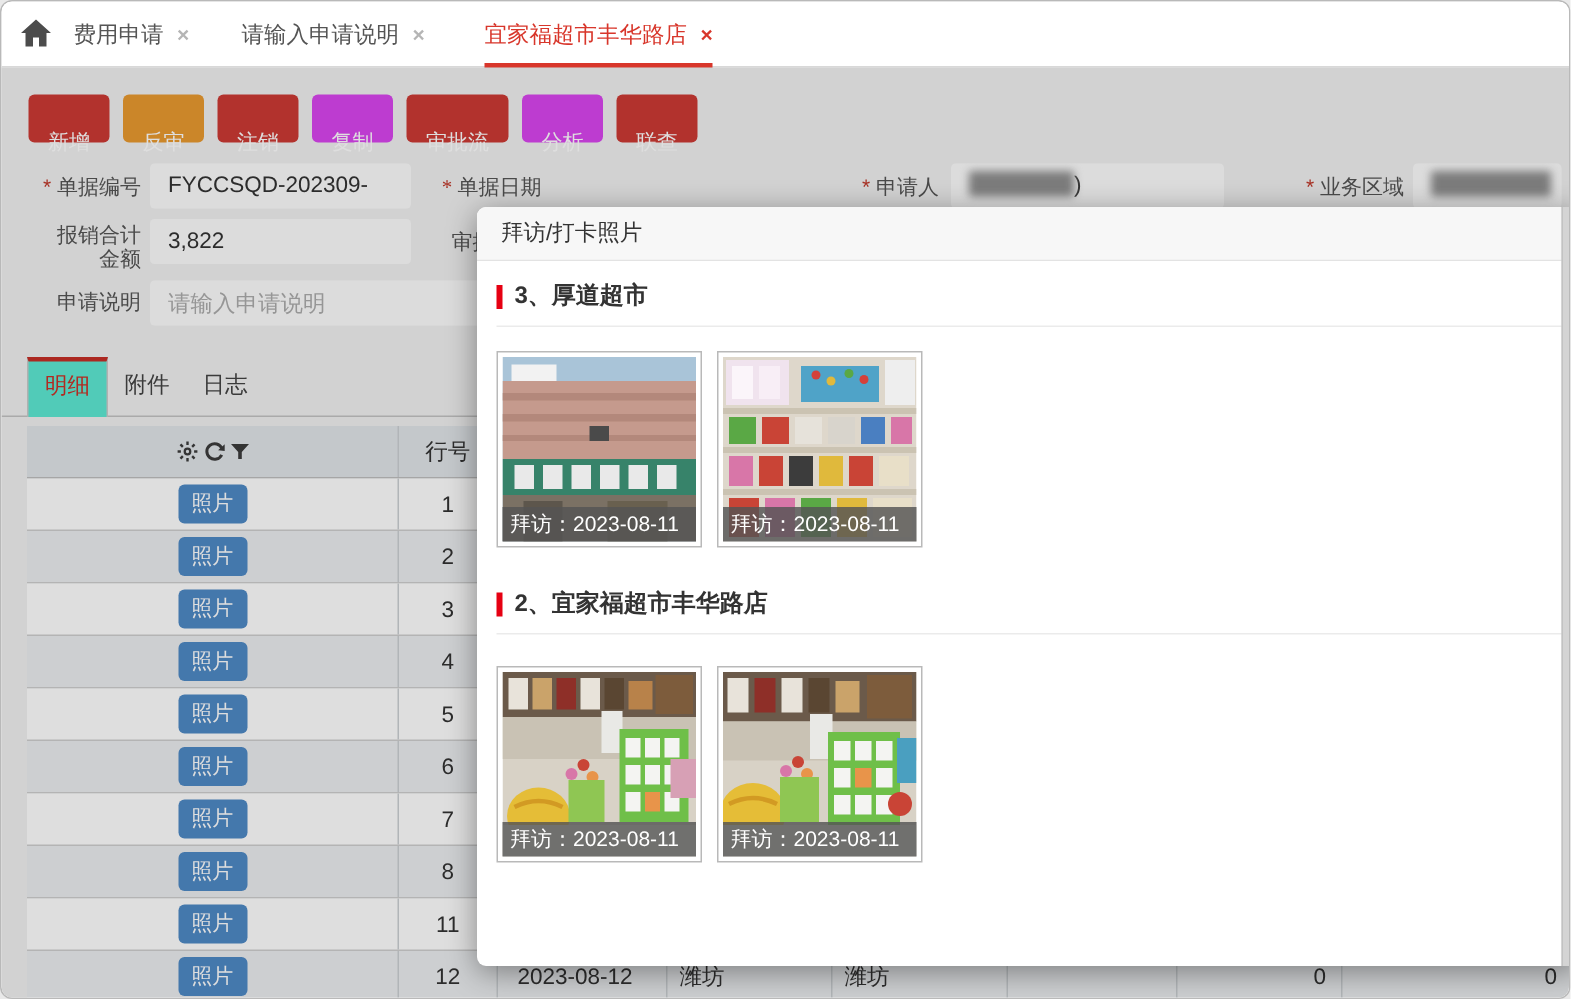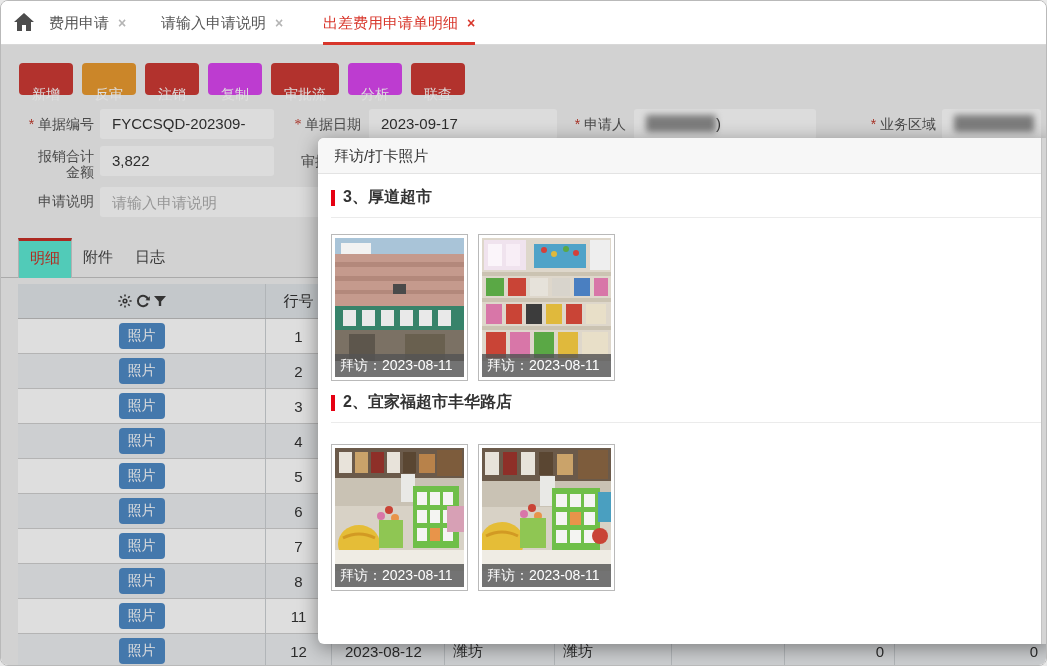--- a/index.html
+++ b/index.html
@@ -68,21 +68,21 @@
 
   
   .modal { position:absolute; left:317px; top:137px; width:733px; height:506px; background:#fff;
            border-radius:6px 0 0 6px; box-shadow:0 4px 20px rgba(0,0,0,0.4); z-index:100; }
   .modal-head { height:36px; background:#f7f7f7; border-bottom:1px solid #e3e3e3;
                 border-radius:6px 0 0 0; font-size:15px; color:#333; line-height:36px; padding-left:16px; }
   .sect-title { position:absolute; left:13px; display:flex; align-items:center; gap:8px;
                 font-size:16px; font-weight:bold; color:#333; }
   .sect-bar { width:4px; height:16px; background:#e60012; }
   .sect-div { position:absolute; left:13px; right:0; height:1px; background:#ebebeb; }
-  .photo { position:absolute; width:137px; height:147px; background:#fff;
+  .photo { position:absolute; width:137px; height:131px; background:#fff;
            border:1px solid #b9b9b9; padding:3px; cursor:pointer;text-decoration:underline; }
   .photo svg { display:block; width:129px; height:123px; }
   .caption { position:absolute; left:3px; right:3px; bottom:3px; height:23px;
              background:rgba(84,84,84,0.82); color:#fff; font-size:14px;
              line-height:23px; padding-left:5px; white-space:nowrap; }
   .mscroll { position:absolute; left:1040px; top:137px; width:7px; height:506px;
              background:#d4d4d4; border-left:1px solid #c2c2c2; z-index:120; }
 </style>
 </head>
 <body>
@@ -95,41 +95,40 @@
     </svg>
     <div class="toptab" style="left:48px;">
       <span>费用申请</span>
       <span class="x">×</span>
     </div>
     <div class="toptab" style="left:160px;">
       <span>请输入申请说明</span>
       <span class="x">×</span>
     </div>
     <div class="toptab active" style="left:322px;">
-      <span>出差费用申请单明细</span>
+      <span>宜家福超市丰华路店</span>
       <span class="x">×</span>
     </div>
   </div>
 
   <div class="page">
 
     <div class="toolbar">
       <button class="tbtn btn-red">新增</button>
       <button class="tbtn btn-orange">反审</button>
       <button class="tbtn btn-red">注销</button>
       <button class="tbtn btn-teal">复制</button>
       <button class="tbtn btn-red">审批流</button>
       <button class="tbtn btn-teal">分析</button>
       <button class="tbtn btn-red">联查</button>
     </div>
 
     <div class="flabel req" style="left:0;top:71px;width:93px;">单据编号</div>
     <div class="pill" style="left:99px;top:64px;width:174px;">FYCCSQD-202309-0126</div>
     <div class="flabel req" style="left:270px;top:71px;width:90px;font-family:Liberation Serif, serif;">单据日期</div>
-    <div class="pill" style="left:368px;top:64px;width:188px;">2023-09-17</div>
     <div class="flabel req" style="left:548px;top:71px;width:77px;">申请人</div>
     <div class="pill" style="left:633px;top:64px;width:182px;">
       <span class="redact" style="width:70px;"></span><span>)</span>
     </div>
     <div class="flabel req" style="left:845px;top:71px;width:90px;">业务区域</div>
     <div class="pill" style="left:941px;top:64px;width:99px;">
       <span class="redact" style="width:80px;"></span>
     </div>
 
     <div class="flabel" style="left:35px;top:103px;width:58px;line-height:16px;">报销合计金额</div>

